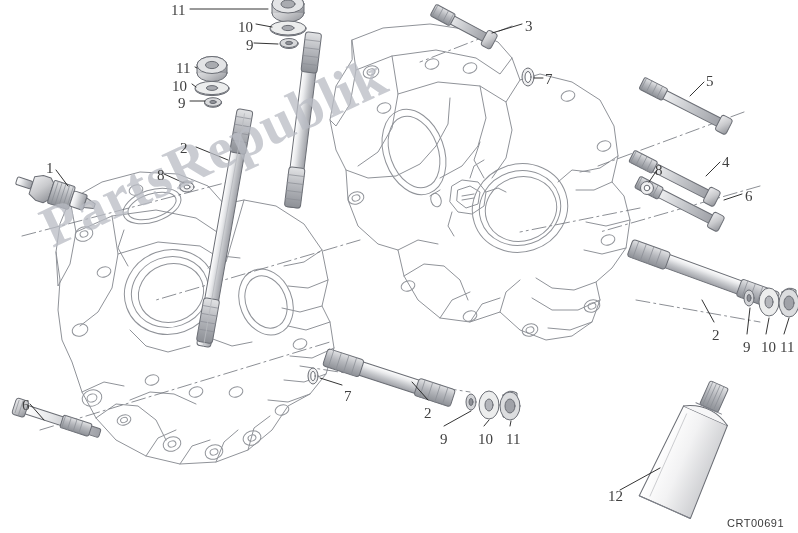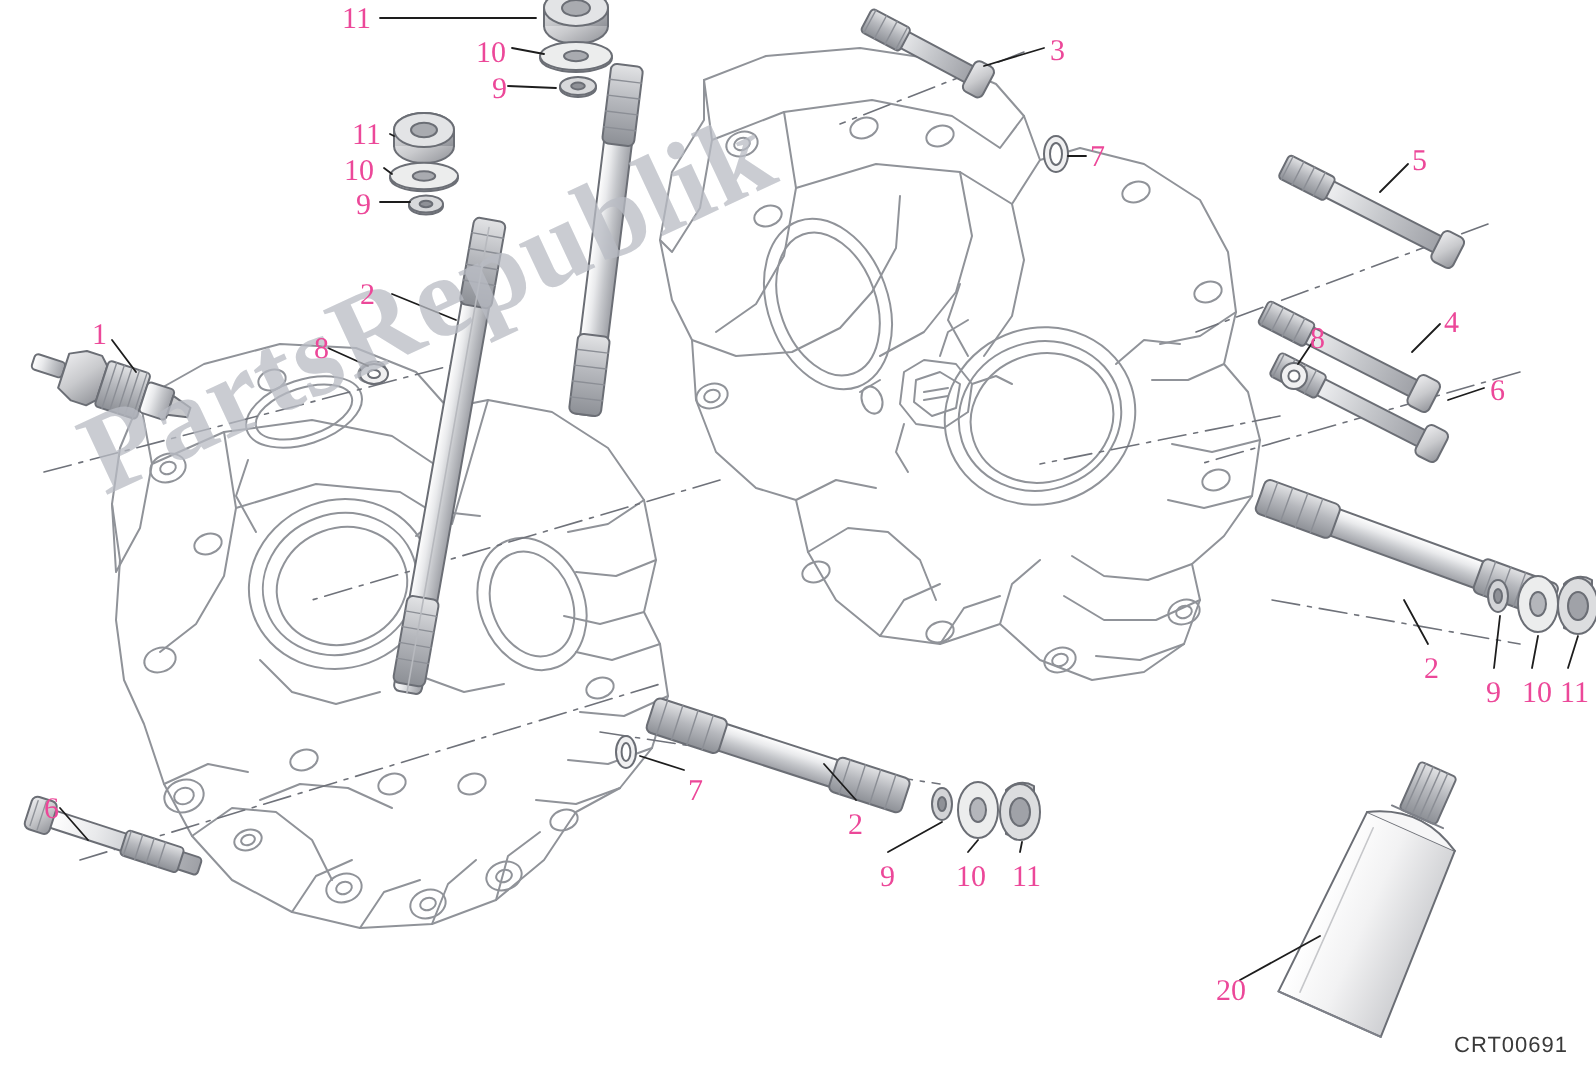--- a/index.html
+++ b/index.html
@@ -1,21 +1,21 @@
 <!DOCTYPE html>
 <html><head>
 <meta charset="utf-8">
 <style>
   html,body{margin:0;padding:0;background:#ffffff;}
   body{width:798px;height:533px;overflow:hidden;
        font-family:"Liberation Serif", serif;}
   #stage{position:relative;width:798px;height:533px;background:#fff;}
   svg.layer{position:absolute;left:0;top:0;width:798px;height:533px;}
   .callout{position:absolute;font-family:"Liberation Serif", serif;
-           font-size:15px;color:#ec4899;line-height:1;white-space:nowrap;}
+           font-size:15px;color:#404040;line-height:1;white-space:nowrap;}
   .partno{position:absolute;right:14px;bottom:4px;font-family:"Liberation Sans", sans-serif;
           font-size:11px;letter-spacing:.5px;color:#3a3a3a;}
   .wm{position:absolute;left:30px;top:200px;
       font-family:"Liberation Serif", serif;font-size:58px;font-weight:700;
       color:#b9bcc4;opacity:.75;transform:rotate(-25deg);transform-origin:0 0;
       letter-spacing:1px;pointer-events:none;user-select:none;}
 </style>
 </head>
 <body>
 
@@ -433,17 +433,17 @@
   <div class="callout" style="left:712px;top:328px">2</div>
   <div class="callout" style="left:743px;top:340px">9</div>
   <div class="callout" style="left:761px;top:340px">10</div>
   <div class="callout" style="left:780px;top:340px">11</div>
   <div class="callout" style="left:344px;top:389px">7</div>
   <div class="callout" style="left:22px;top:398px">6</div>
   <div class="callout" style="left:424px;top:406px">2</div>
   <div class="callout" style="left:440px;top:432px">9</div>
   <div class="callout" style="left:478px;top:432px">10</div>
   <div class="callout" style="left:506px;top:432px">11</div>
-  <div class="callout" style="left:608px;top:489px">20</div>
+  <div class="callout" style="left:608px;top:489px">12</div>
 
   <div class="partno">CRT00691</div>
 
 </div>
 
 </body></html>

